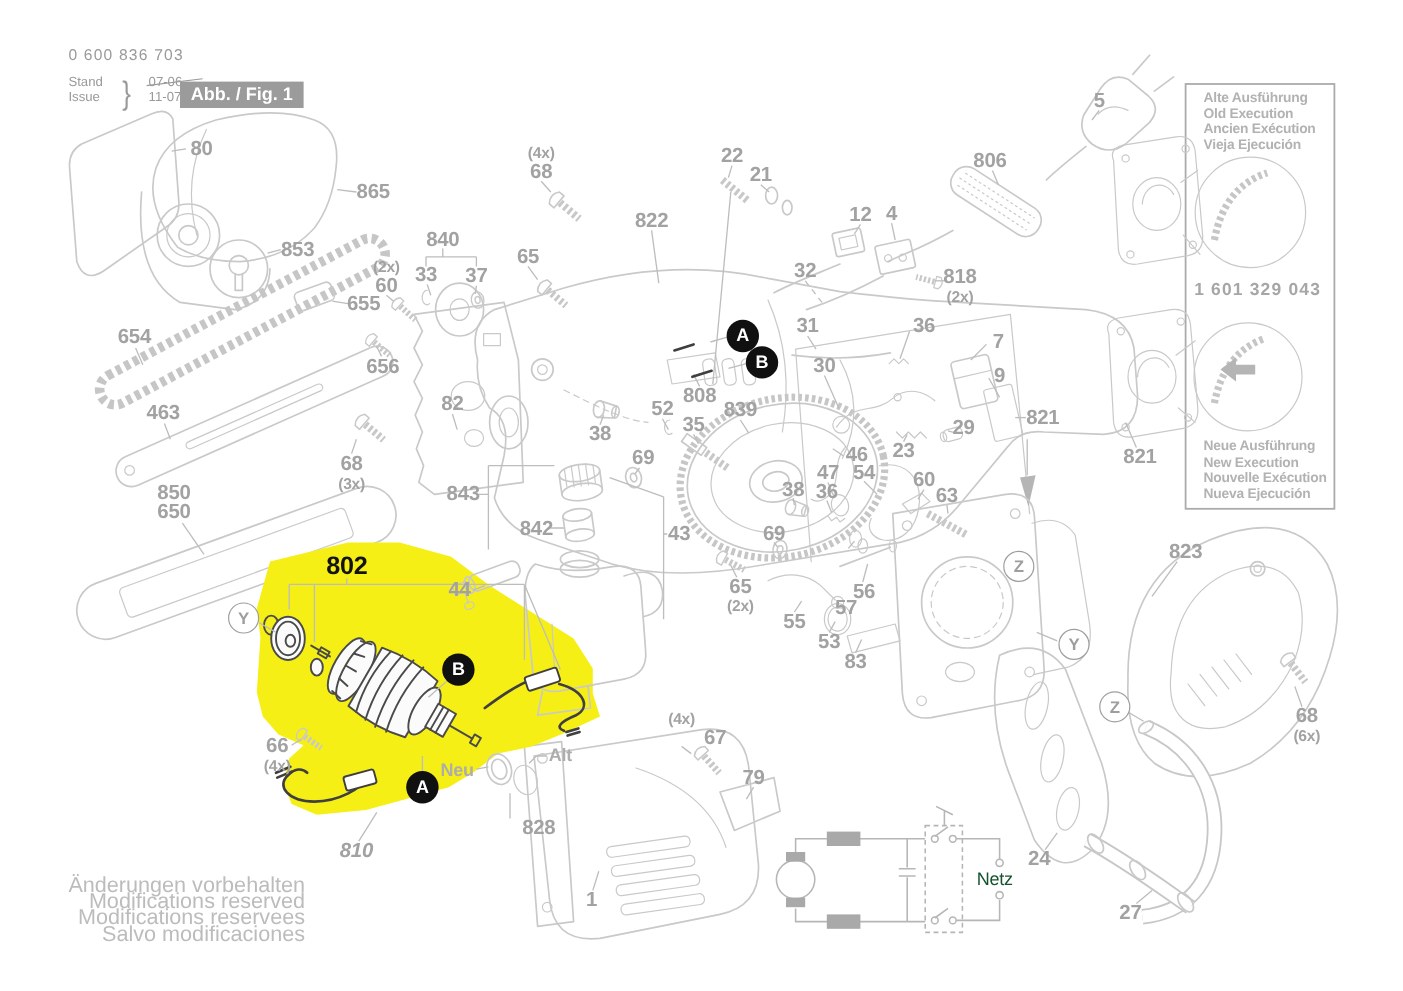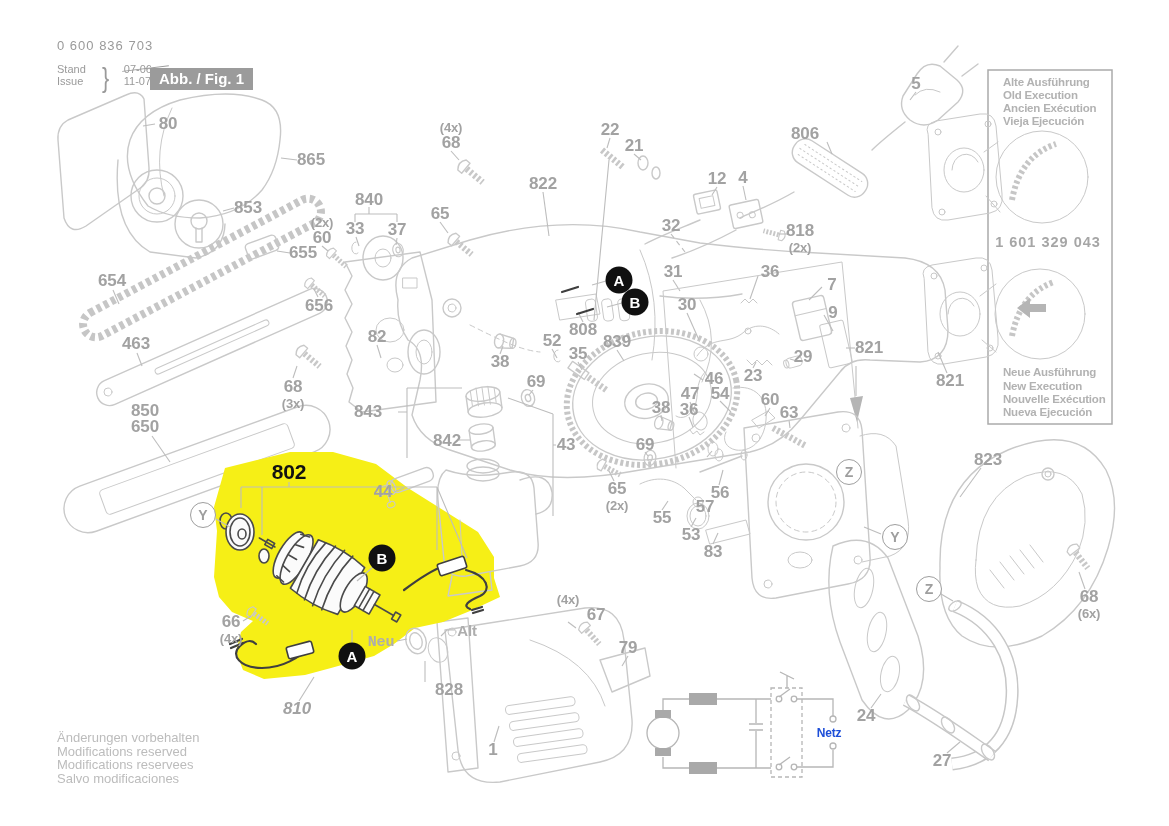--- a/index.html
+++ b/index.html
@@ -23,21 +23,21 @@
   .sch{fill:none;stroke:#b6b6b6;stroke-width:1.3;}
   .schf{fill:#a9a9a9;stroke:none;}
   .fillg{fill:#b5b5b5;stroke:none;}
   .boxln{fill:none;stroke:#ababab;stroke-width:1.5;}
   
   #labels-layer{position:absolute;left:0;top:0;width:100%;height:100%;}
   .lbl{position:absolute;transform:translate(-50%,-50%);font:700 17px "Liberation Sans",sans-serif;
        color:#a2a2a2;white-space:nowrap;letter-spacing:-0.2px;}
   .lbl.s{font-size:13px;}
   .lbl.emph{color:#121212;font-size:21px;}
-  .lbl.note{color:#1d4ed8;font-weight:700;font-size:12px;}
+  .lbl.note{color:#14532d;font-weight:400;font-size:15px;}
   .lbl.note2{color:#adadad;font-size:15px;}
   .lbl.cap{transform:translate(0,-50%);font-size:11.5px;color:#b2b2b2;}
   .lbl.code{font-size:14.5px;color:#a6a6a6;letter-spacing:1px;}
   .marker{position:absolute;transform:translate(-50%,-50%);width:27px;height:27px;border-radius:50%;
           display:flex;align-items:center;justify-content:center;
           font:700 15px "Liberation Sans",sans-serif;}
   .marker.f{background:#101010;color:#ffffff;}
   .marker.o{background:#ffffff;border:1.6px solid #9e9e9e;color:#9e9e9e;width:24px;height:24px;font-size:14px;}
   
   .header{position:absolute;left:57px;top:38px;color:#9a9a9a;}
@@ -45,21 +45,21 @@
   .stand-row{display:flex;align-items:flex-start;margin-top:10px;gap:12px;}
   .si-labels{display:flex;flex-direction:column;font-size:11px;line-height:12px;}
   .brace{font-size:27px;font-weight:300;color:#9a9a9a;margin:0 2px 0 3px;transform:scaleX(0.8);}
   .si-dates{display:flex;flex-direction:column;font-size:11px;line-height:12px;}
   .st{position:relative;display:inline-block;}
   .st::after{content:"";position:absolute;left:-2px;right:-2px;top:45%;
              border-top:1.3px solid #9a9a9a;transform:rotate(-7deg);}
   .fig-badge{position:absolute;left:93px;top:30px;background:#9b9b9b;color:#ffffff;
              font-size:15px;font-weight:700;padding:2px 9px 3px 9px;white-space:nowrap;}
   
-  .footer{position:absolute;left:57px;top:731px;color:#bcbcbc;font-size:13px;line-height:13.5px;}
+  .footer{position:absolute;left:57px;top:731px;color:#bcbcbc;font-size:18px;line-height:13.5px;text-align:right;}
 </style>
 </head>
 <body>
 
 <div id="stage">
 
 <svg width="1169" height="826" viewBox="0 0 1169 826">
   <defs>
     <g id="scr">
       <path class="ln" d="M0 -6.5 Q-5.5 0 0 6.5 L5 6.5 L5 -6.5 Z"></path>
@@ -508,21 +508,21 @@
       <div class="lbl" style="left: 369px; top: 200px;">840</div>
       <div class="lbl" style="left: 355px; top: 229px;">33</div>
       <div class="lbl" style="left: 397px; top: 230px;">37</div>
       <div class="lbl" style="left: 440px; top: 214px;">65</div>
       <div class="lbl" style="left: 543px; top: 184px;">822</div>
       <div class="lbl" style="left: 610px; top: 130px;">22</div>
       <div class="lbl" style="left: 634px; top: 146px;">21</div>
       <div class="lbl" style="left: 377px; top: 337px;">82</div>
       <div class="lbl" style="left: 717px; top: 179px;">12</div>
       <div class="lbl" style="left: 743px; top: 178px;">4</div>
-      <div class="lbl" style="left: 805px; top: 134px;">806</div>
+      <div class="lbl" style="left: 825px; top: 134px;">806</div>
       <div class="lbl" style="left: 916px; top: 84px;">5</div>
       <div class="lbl" style="left: 800px; top: 231px;">818</div>
       <div class="lbl s" style="left: 800px; top: 247px;">(2x)</div>
       <div class="lbl" style="left: 671px; top: 226px;">32</div>
       <div class="lbl" style="left: 673px; top: 272px;">31</div>
       <div class="lbl" style="left: 770px; top: 272px;">36</div>
       <div class="lbl" style="left: 832px; top: 285px;">7</div>
       <div class="lbl" style="left: 687px; top: 305px;">30</div>
       <div class="lbl" style="left: 833px; top: 313px;">9</div>
       <div class="lbl" style="left: 869px; top: 348px;">821</div>
@@ -535,21 +535,21 @@
       <div class="lbl" style="left: 720px; top: 394px;">54</div>
       <div class="lbl" style="left: 770px; top: 400px;">60</div>
       <div class="lbl" style="left: 789px; top: 413px;">63</div>
       <div class="lbl" style="left: 583px; top: 330px; text-align: right;">808</div>
       <div class="lbl" style="left: 500px; top: 362px;">38</div>
       <div class="lbl" style="left: 552px; top: 341px;">52</div>
       <div class="lbl" style="left: 578px; top: 354px;">35</div>
       <div class="lbl" style="left: 536px; top: 382px;">69</div>
       <div class="lbl" style="left: 617px; top: 342px;">839</div>
       <div class="lbl" style="left: 645px; top: 445px;">69</div>
-      <div class="lbl" style="left: 368px; top: 412px;">843</div>
+      <div class="lbl" style="left: 386px; top: 412px;">843</div>
       <div class="lbl" style="left: 447px; top: 441px;">842</div>
       <div class="lbl" style="left: 566px; top: 445px;">43</div>
       <div class="lbl" style="left: 383px; top: 492px;">44</div>
       <div class="lbl" style="left: 705px; top: 464px; margin-top: 43px;">57</div>
       <div class="lbl" style="left: 720px; top: 493px;">56</div>
       <div class="lbl" style="left: 617px; top: 489px;">65</div>
       <div class="lbl s" style="left: 617px; top: 505px;">(2x)</div>
       <div class="lbl" style="left: 662px; top: 518px;">55</div>
       <div class="lbl" style="left: 691px; top: 535px;">53</div>
       <div class="lbl" style="left: 713px; top: 552px;">83</div>
@@ -560,21 +560,21 @@
       <div class="lbl" style="left: 942px; top: 761px;">27</div>
       <div class="lbl note" style="left: 829px; top: 733px;">Netz</div>
       <div class="lbl" style="left: 628px; top: 648px;">79</div>
       <div class="lbl s" style="left: 568px; top: 599px;">(4x)</div>
       <div class="lbl" style="left: 568px; top: 615px; margin-left: 28px;">67</div>
       <div class="lbl" style="left: 493px; top: 750px;">1</div>
       <div class="lbl" style="left: 425px; top: 690px; margin-left: 24px;">828</div>
       <div class="lbl" style="left: 297px; top: 709px; font-style: italic;">810</div>
       <div class="lbl" style="left: 231px; top: 622px;">66</div>
       <div class="lbl s" style="left: 231px; top: 638px;">(4x)</div>
-      <div class="lbl note2" style="left: 381px; top: 642px; font-family: Liberation Mono, monospace;">Neu</div>
+      <div class="lbl note2" style="left: 381px; top: 642px;">Neu</div>
       <div class="lbl note2" style="left: 467px; top: 630px;">Alt</div>
       <div class="lbl emph" style="left: 289px; top: 472px;">802</div>
       <div class="lbl" style="left: 950px; top: 381px;">821</div>
       <div class="lbl code" style="left: 1048px; top: 242px;">1 601 329 043</div>
       <div class="lbl cap" style="left: 1003px; top: 82px;">Alte Ausführung</div>
       <div class="lbl cap" style="left: 1003px; top: 95px;">Old Execution</div>
       <div class="lbl cap" style="left: 1003px; top: 108px;">Ancien Exécution</div>
       <div class="lbl cap" style="left: 1003px; top: 121px;">Vieja Ejecución</div>
       <div class="lbl cap" style="left: 1003px; top: 372px;">Neue Ausführung</div>
       <div class="lbl cap" style="left: 1003px; top: 386px;">New Execution</div>

